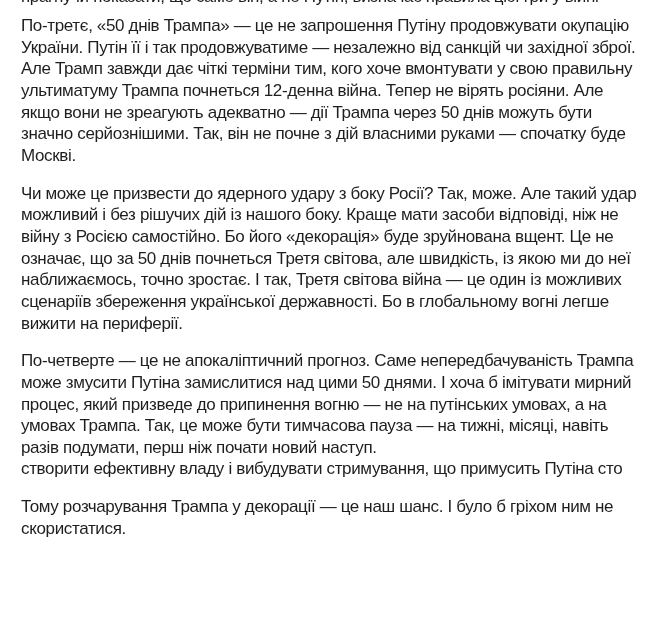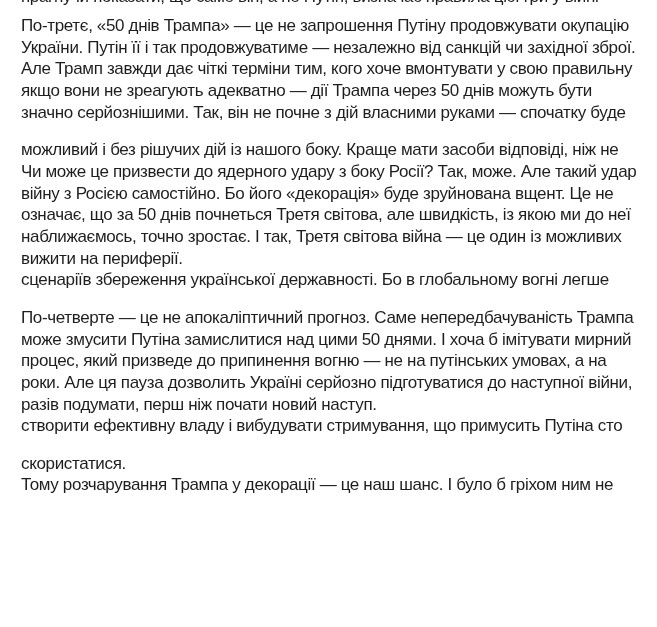--- a/index.html
+++ b/index.html
@@ -49,38 +49,40 @@
 
 <main class="article">
   <div class="partial-line">
     <span class="line-inner">прагнучи показати, що саме він, а не Путін, визначає правила цієї гри у війні</span>
   </div>
   <div id="paragraphs-container">
       <div class="paragraph">
         <div class="text-line">По-третє, «50 днів Трампа» — це не запрошення Путіну продовжувати окупацію</div>
         <div class="text-line">України. Путін її і так продовжуватиме — незалежно від санкцій чи західної зброї.</div>
         <div class="text-line">Але Трамп завжди дає чіткі терміни тим, кого хоче вмонтувати у свою правильну</div>
+        <div class="text-line">ультиматуму Трампа почнеться 12-денна війна. Тепер не вірять росіяни. Але</div>
         <div class="text-line">якщо вони не зреагують адекватно — дії Трампа через 50 днів можуть бути</div>
         <div class="text-line">значно серйознішими. Так, він не почне з дій власними руками — спочатку буде</div>
+        <div class="text-line">Москві.</div>
       </div>
       <div class="paragraph">
+        <div class="text-line">Чи може це призвести до ядерного удару з боку Росії? Так, може. Але такий удар</div>
         <div class="text-line">можливий і без рішучих дій із нашого боку. Краще мати засоби відповіді, ніж не</div>
-        <div class="text-line">Чи може це призвести до ядерного удару з боку Росії? Так, може. Але такий удар</div>
         <div class="text-line">війну з Росією самостійно. Бо його «декорація» буде зруйнована вщент. Це не</div>
         <div class="text-line">означає, що за 50 днів почнеться Третя світова, але швидкість, із якою ми до неї</div>
         <div class="text-line">наближаємось, точно зростає. І так, Третя світова війна — це один із можливих</div>
+        <div class="text-line">сценаріїв збереження української державності. Бо в глобальному вогні легше</div>
         <div class="text-line">вижити на периферії.</div>
-        <div class="text-line">сценаріїв збереження української державності. Бо в глобальному вогні легше</div>
       </div>
       <div class="paragraph">
         <div class="text-line">По-четверте — це не апокаліптичний прогноз. Саме непередбачуваність Трампа</div>
         <div class="text-line">може змусити Путіна замислитися над цими 50 днями. І хоча б імітувати мирний</div>
         <div class="text-line">процес, який призведе до припинення вогню — не на путінських умовах, а на</div>
-        <div class="text-line">роки. Але ця пауза дозволить Україні серйозно підготуватися до наступної війни,</div>
+        <div class="text-line">умовах Трампа. Так, це може бути тимчасова пауза — на тижні, місяці, навіть</div>
         <div class="text-line">разів подумати, перш ніж почати новий наступ.</div>
         <div class="text-line">створити ефективну владу і вибудувати стримування, що примусить Путіна сто</div>
       </div>
       <div class="paragraph">
+        <div class="text-line">Тому розчарування Трампа у декорації  — це наш шанс. І було б гріхом ним не</div>
         <div class="text-line">скористатися.</div>
-        <div class="text-line">Тому розчарування Трампа у декорації  — це наш шанс. І було б гріхом ним не</div>
       </div>
     </div>
 </main>
 
 </body></html>

